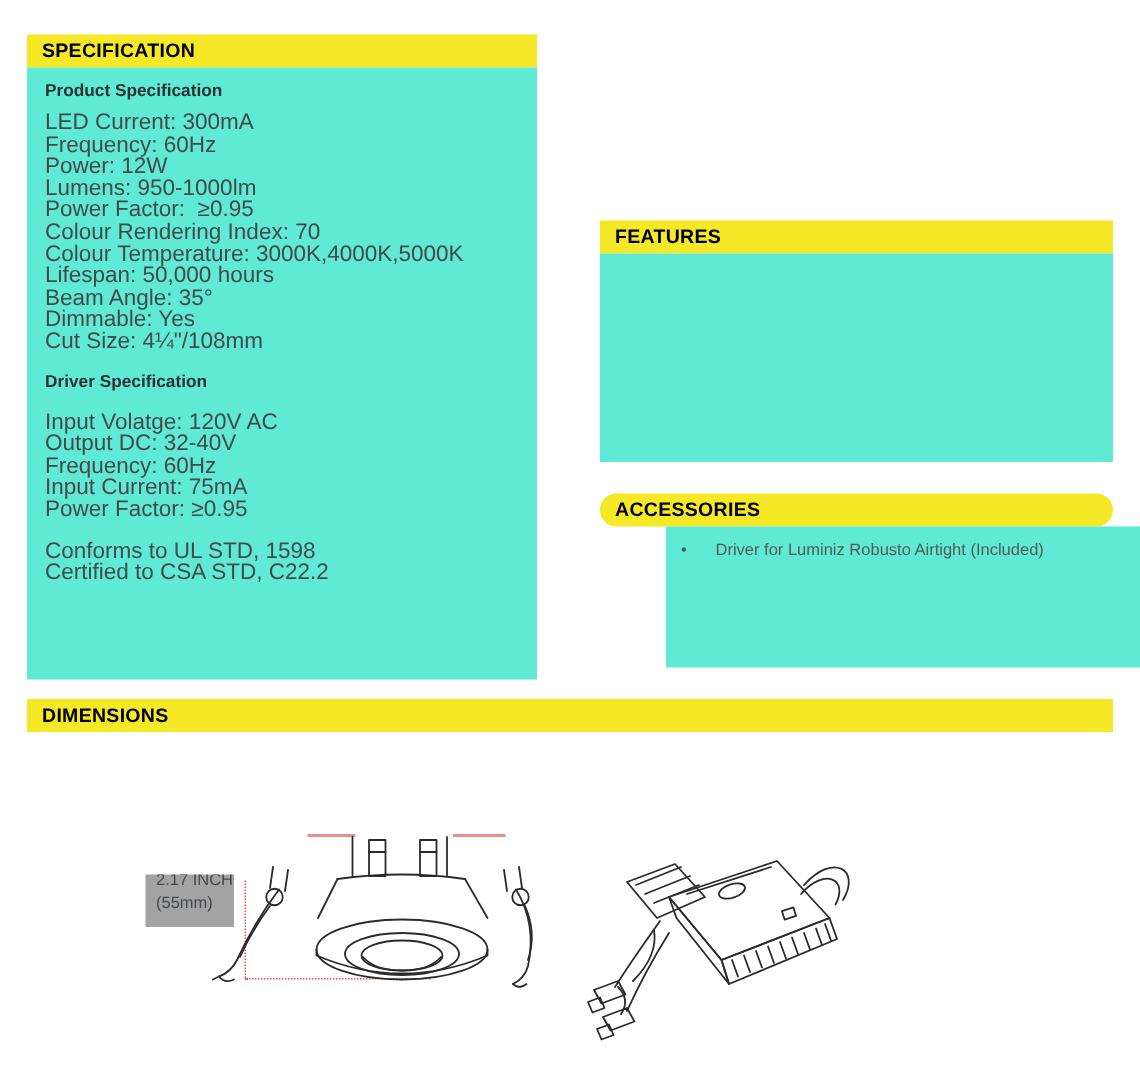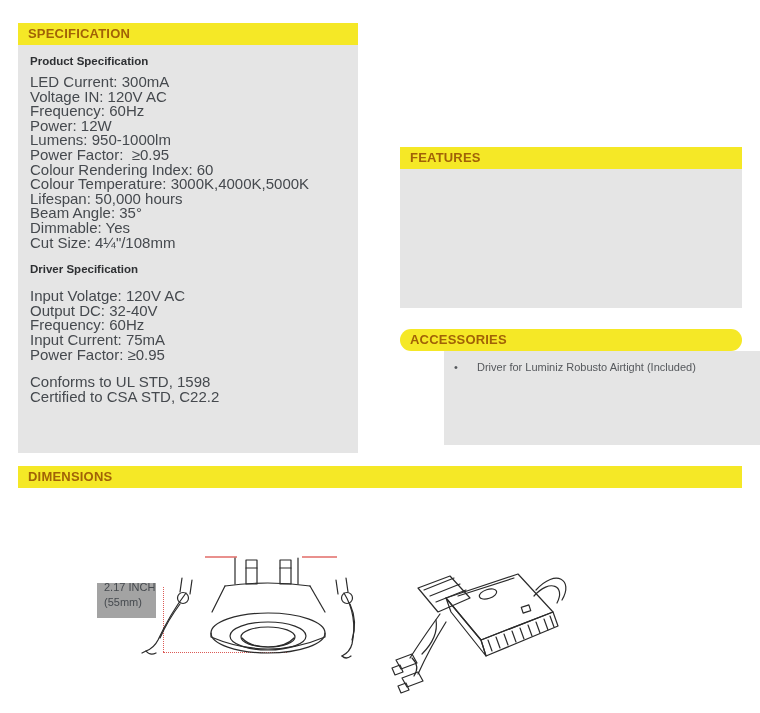--- a/index.html
+++ b/index.html
@@ -4,24 +4,24 @@
 <style>
   * { margin:0; padding:0; box-sizing:border-box; }
   html,body { background:#ffffff; }
   body { font-family:"Liberation Sans", sans-serif; }
   #page {
     position:relative; width:760px; height:713px; background:#ffffff;
     overflow:hidden;
   }
   .bar {
     position:absolute; height:22px; background:#F5E826;
-    color:#a16207; font-size:13px; font-weight:700;
+    color:#000000; font-size:13px; font-weight:700;
     line-height:22px; padding-left:10px; letter-spacing:.2px;
   }
-  .panel { position:absolute; background:#e5e5e5; }
+  .panel { position:absolute; background:#5eead4; }
   .spec-body { padding:10px 12px; color:#45494E; }
   .spec-heading { font-size:11.5px; font-weight:700; color:#2E3033; margin-bottom:8px; }
   .spec-lines div { font-size:15px; line-height:14.6px; white-space:pre-wrap; }
   .gap13 { height:13px; }
   .bullet-item {
     position:relative; font-size:11px; color:#55585C;
     padding-left:33px; line-height:14px;
   }
   .bullet-item::before { content:"•"; position:absolute; left:10px; top:0; color:#55585C; }
   .dim-label {
@@ -43,26 +43,25 @@
 
 <div id="page">
 
   <div class="bar" style="left:18px; top:23px; width:340px;">SPECIFICATION</div>
 
   <div class="panel" style="left:18px; top:45px; width:340px; height:408px;">
     <div class="spec-body">
       <div class="spec-heading">Product Specification</div>
       <div class="spec-lines">
           <div>LED Current: 300mA</div>
-          <div>Voltage IN: 120V AC</div>
           <div>Frequency: 60Hz</div>
           <div>Power: 12W</div>
           <div>Lumens: 950-1000lm</div>
           <div>Power Factor:  ≥0.95</div>
-          <div>Colour Rendering Index: 60</div>
+          <div>Colour Rendering Index: 70</div>
           <div>Colour Temperature: 3000K,4000K,5000K</div>
           <div>Lifespan: 50,000 hours</div>
           <div>Beam Angle: 35°</div>
           <div>Dimmable: Yes</div>
           <div>Cut Size: 4¼"/108mm</div>
         </div>
       <div class="gap13"></div>
       <div class="spec-heading">Driver Specification</div>
       <div class="gap13" style="height:6px;"></div>
       <div class="spec-lines">

